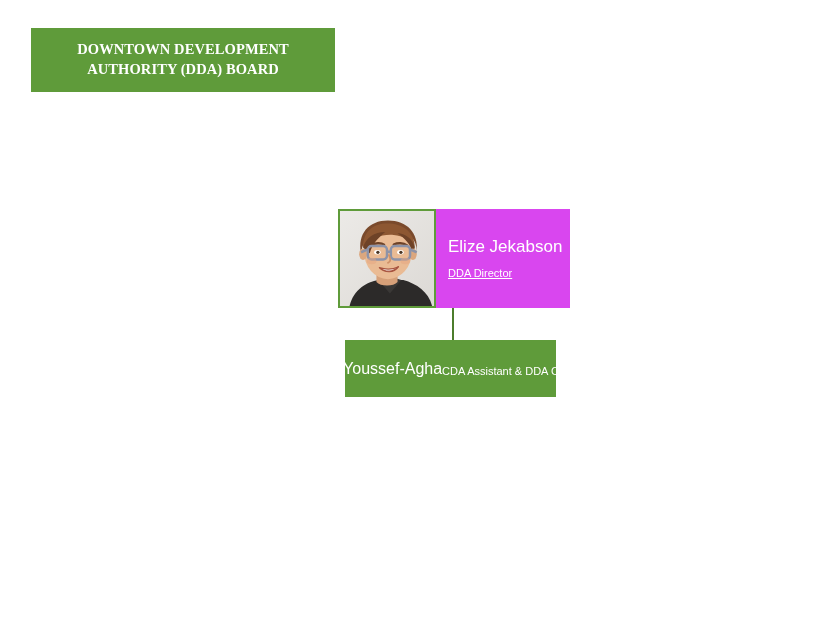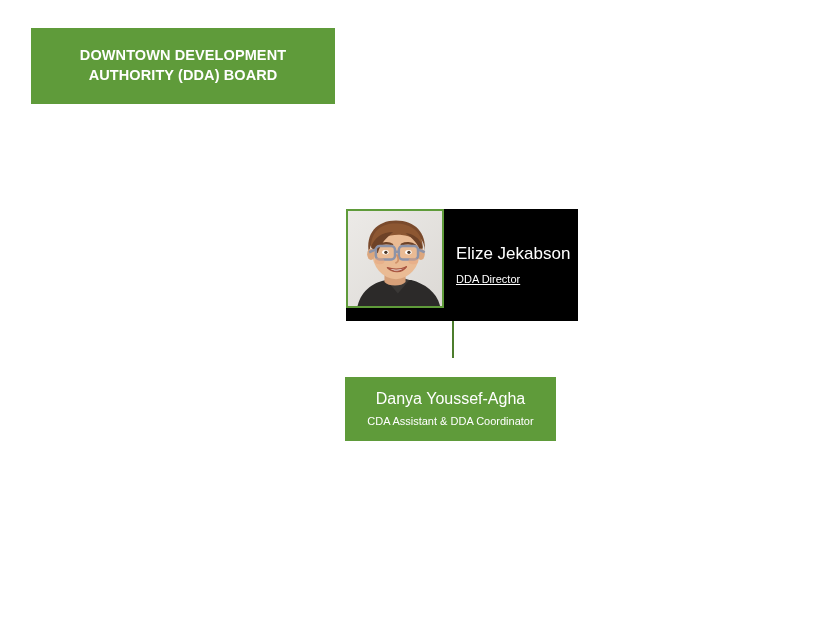--- a/index.html
+++ b/index.html
@@ -19,27 +19,28 @@
     position: absolute;
     inset: 0;
   }
 
   
   .header-box {
     position: absolute;
     left: 31px;
     top: 28px;
     width: 304px;
-    height: 76px;
+    height: 64px;
     background: #5F9B3A;
     display: flex;
     align-items: center;
     justify-content: center;
     box-sizing: border-box;
     padding: 4px 10px;
+    font-family: Liberation Serif, serif;
   }
   .header-box-label {
     color: #ffffff;
     font-size: 14.5px;
     font-weight: bold;
     line-height: 1.35;
     text-align: center;
     letter-spacing: 0.1px;
   }
 
@@ -49,25 +50,25 @@
     left: 452px;
     top: 308px;
     width: 2px;
     height: 50px;
     background: #4C7D2C;
   }
 
   
   .card-director {
     position: absolute;
-    left: 346px;
+    left: 338px;
     top: 209px;
     width: 232px;
-    height: 112px;
-    background: #000000;
+    height: 99px;
+    background: #d946ef;
     display: flex;
     align-items: stretch;
     box-sizing: border-box;
   }
 
   .photo-frame {
     width: 98px;
     height: 99px;
     flex: 0 0 98px;
     position: relative;
@@ -103,26 +104,26 @@
     line-height: 1.3;
     margin-top: 8px;
     white-space: nowrap;
     text-decoration: underline;
   }
 
   
   .card-coordinator {
     position: absolute;
     left: 345px;
-    top: 377px;
+    top: 340px;
     width: 211px;
-    height: 64px;
+    height: 57px;
     background: #5F9B3A;
     display: flex;
-    flex-direction: column;
+    flex-direction: row;
     align-items: center;
     justify-content: center;
     box-sizing: border-box;
     padding: 4px 6px;
   }
   .card-coordinator-name {
     color: #ffffff;
     font-size: 16px;
     line-height: 1.2;
     text-align: center;

